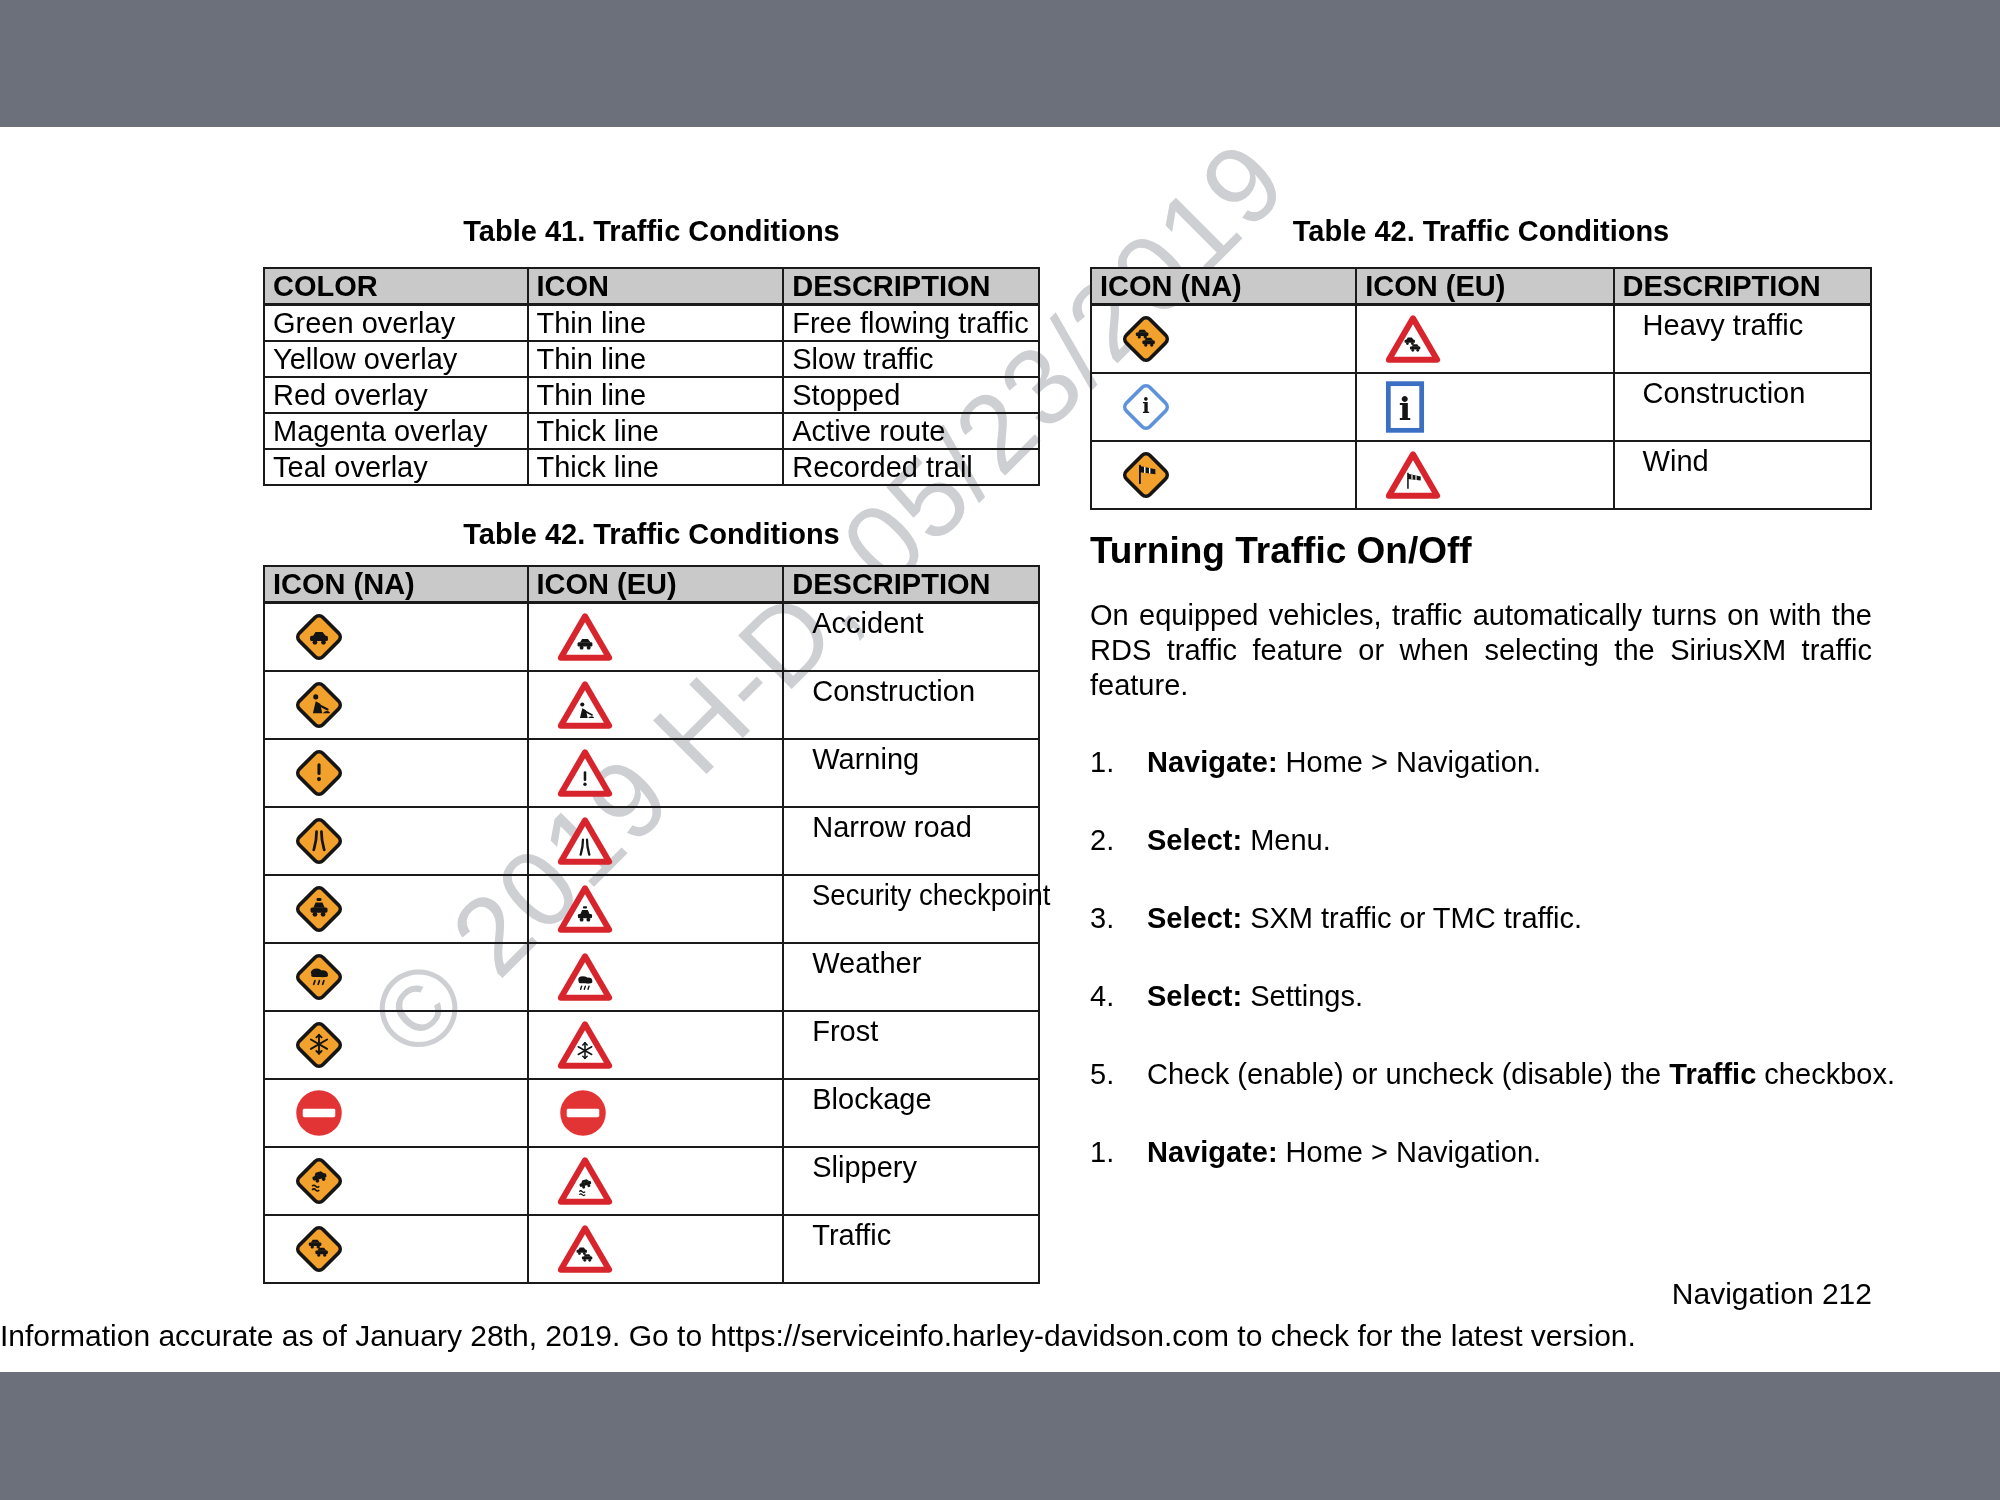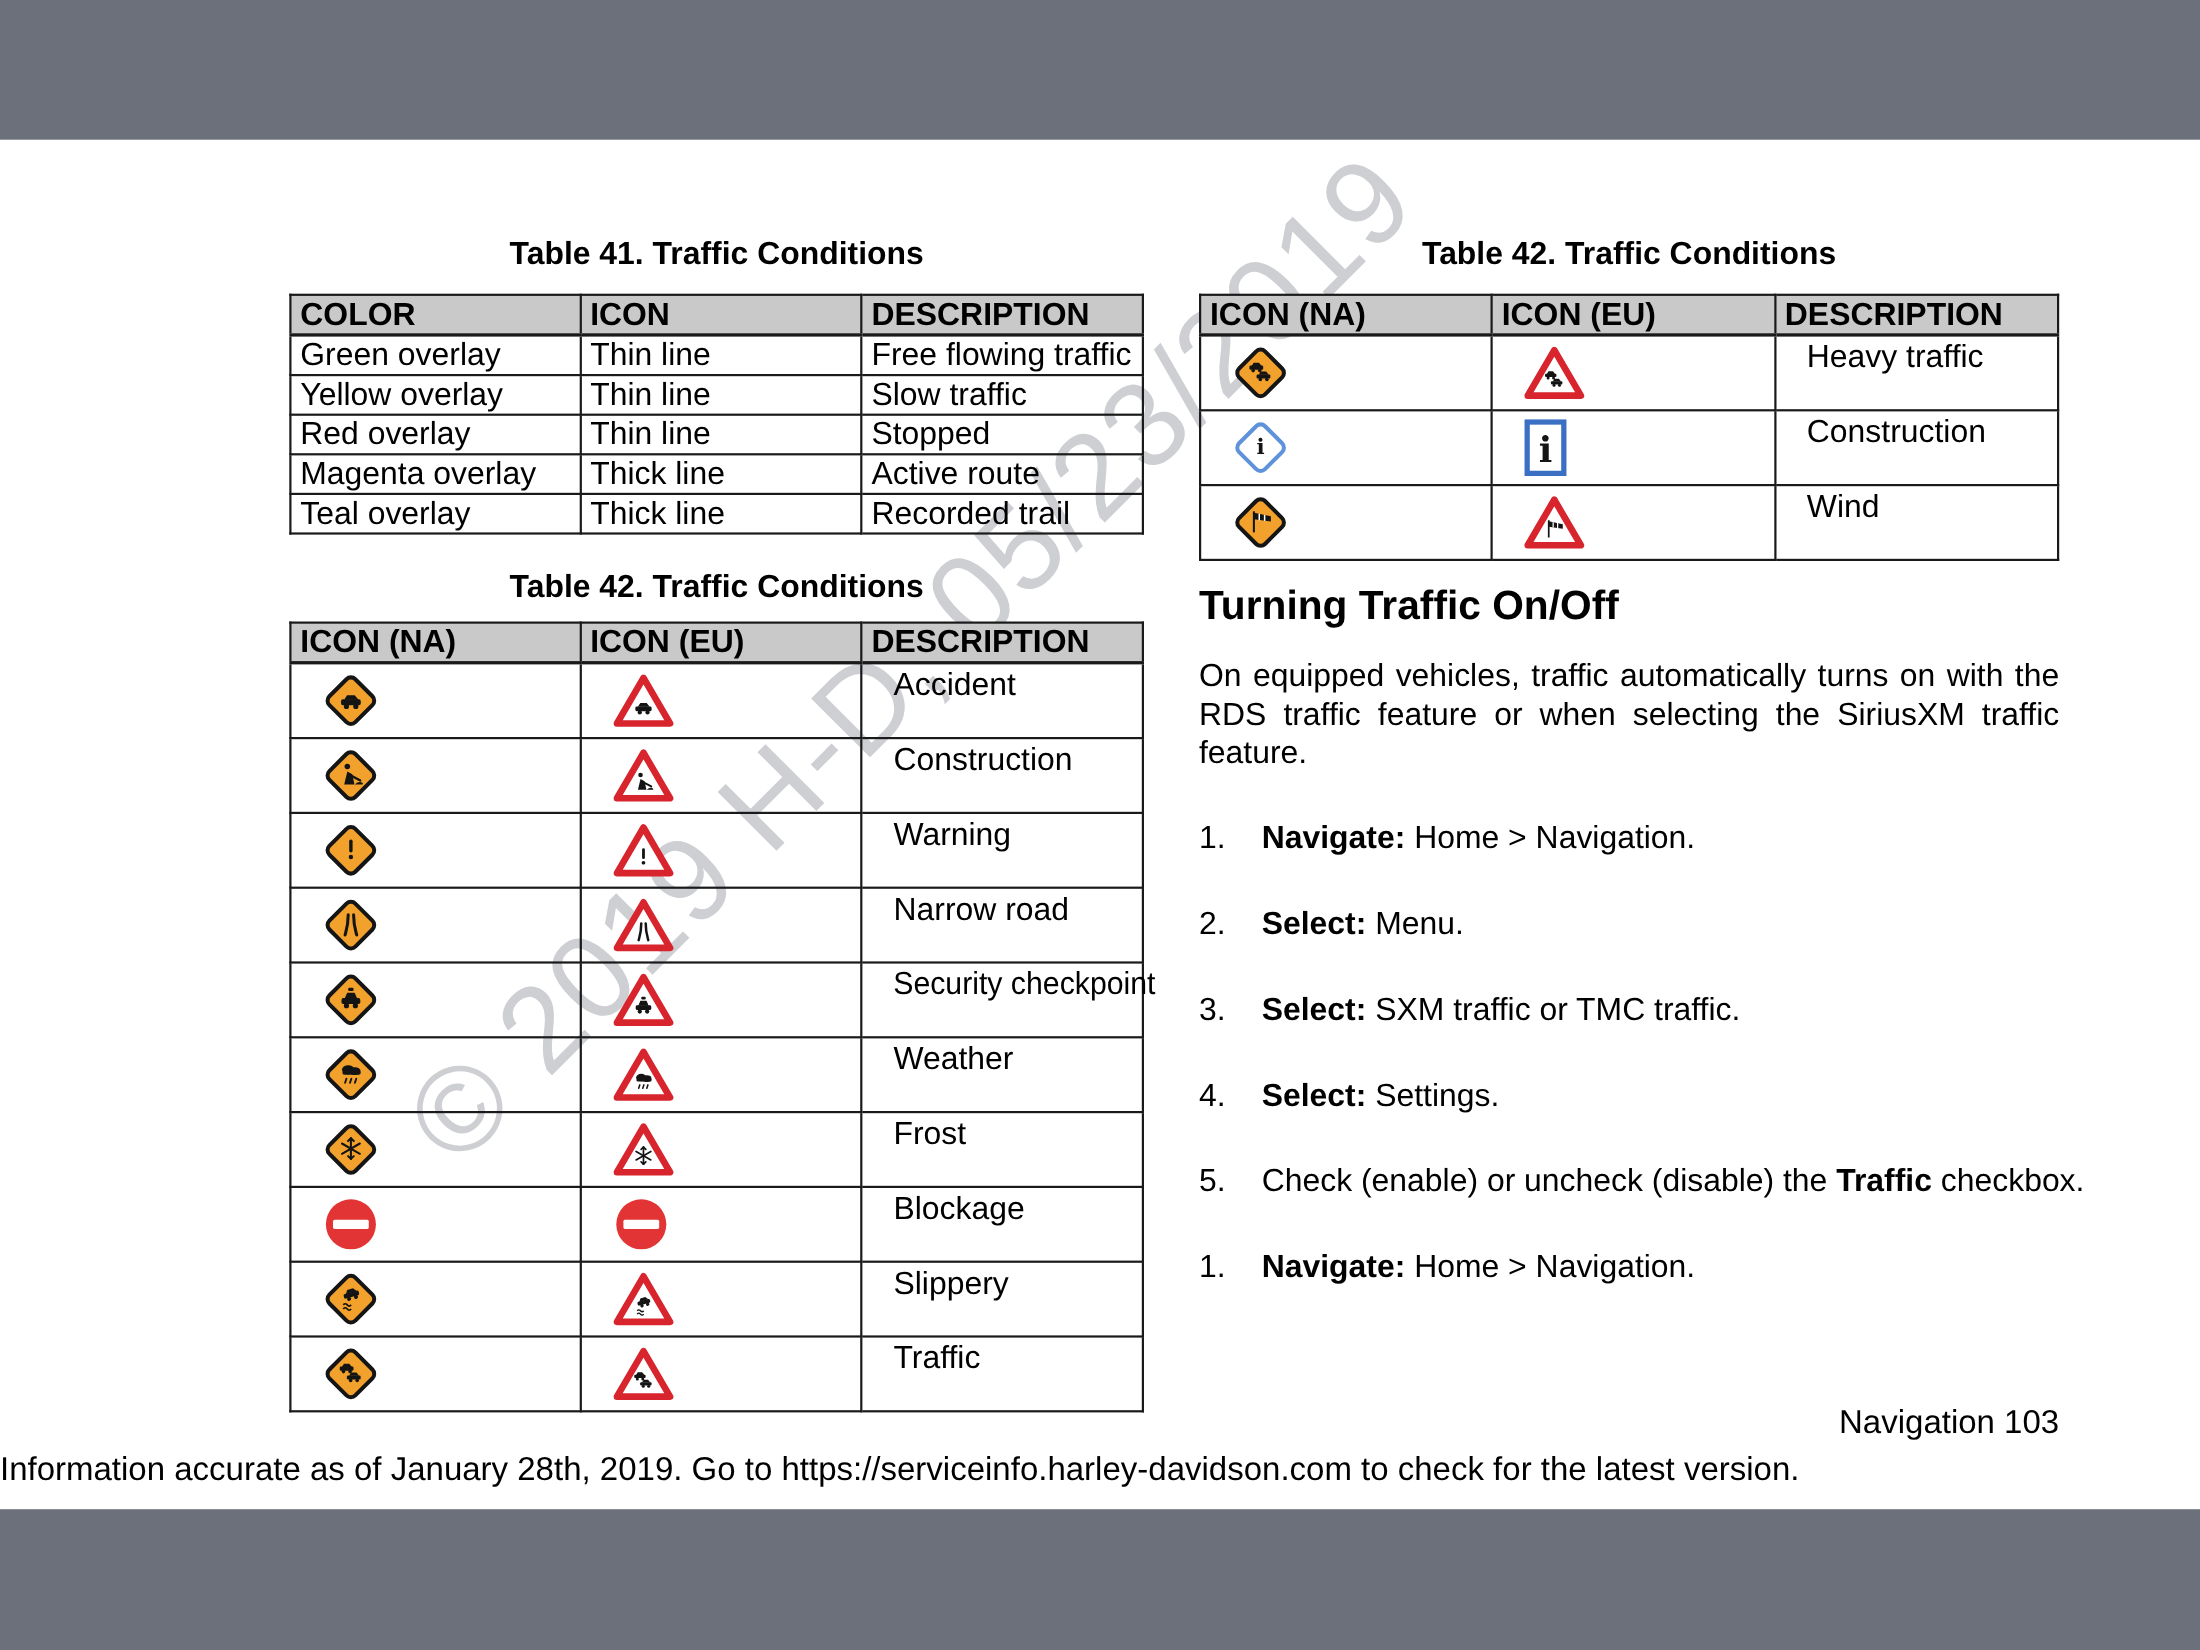--- a/index.html
+++ b/index.html
@@ -550,18 +550,18 @@
           </div>
         </div>
         <div class="section">
           <div class="step">
             <span class="step-num">1.</span>
             <span class="step-text fit"><b>Navigate:</b><span> Home &gt; Navigation.</span></span>
           </div>
         </div>
       </div>
 
-    <div class="block footer-page">Navigation 103</div>
+    <div class="block footer-page">Navigation 212</div>
     <div class="block footer-info">Information accurate as of January 28th, 2019. Go to https://serviceinfo.harley-davidson.com to check for the latest version.</div>
   </div>
 
   <div class="bar bottom"></div>
 </div>
 
 </body></html>

